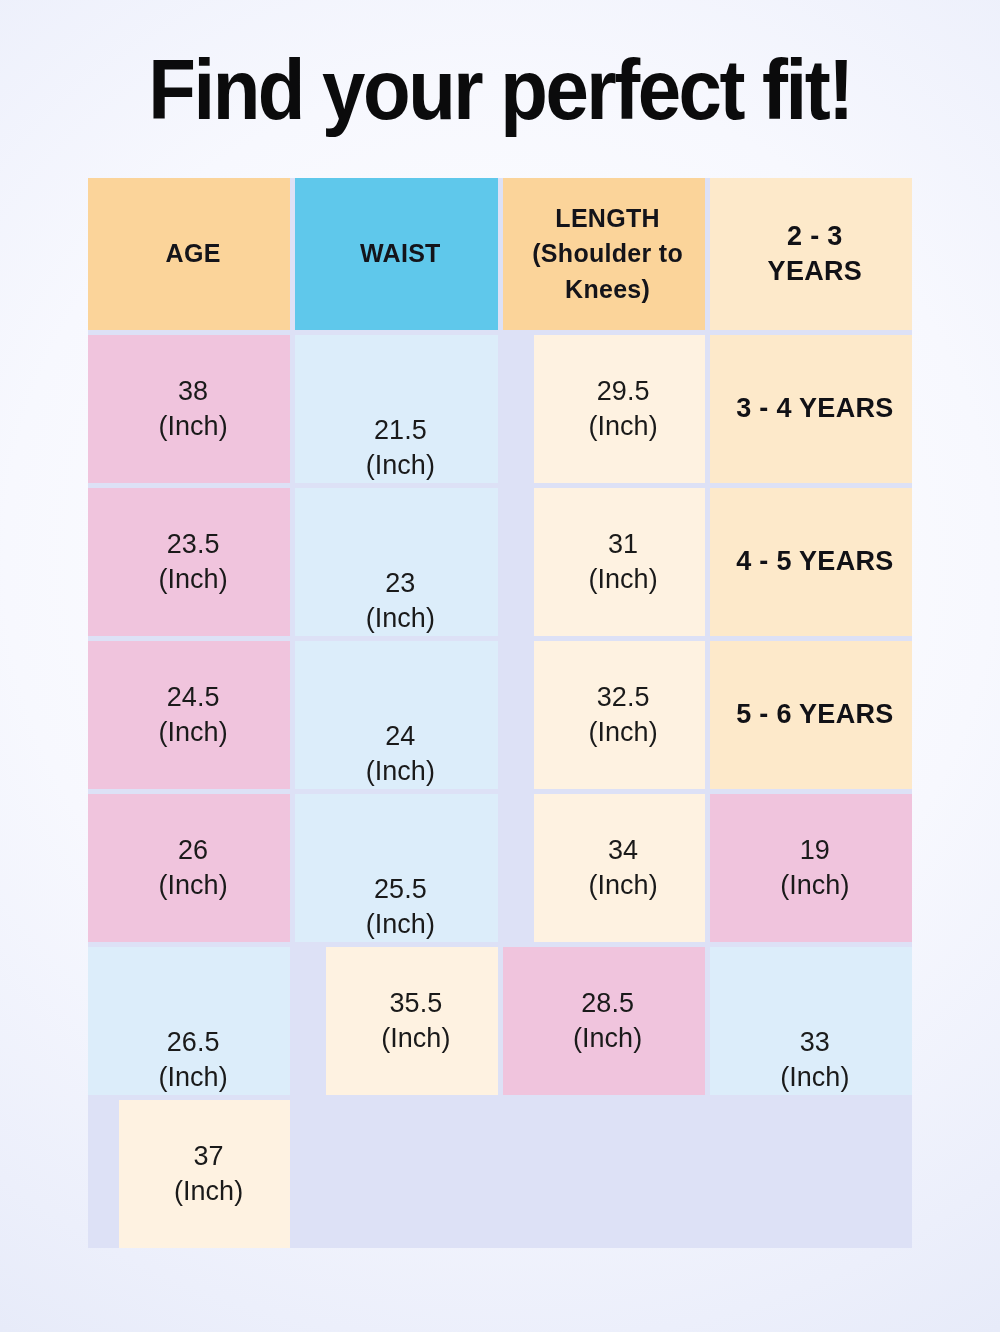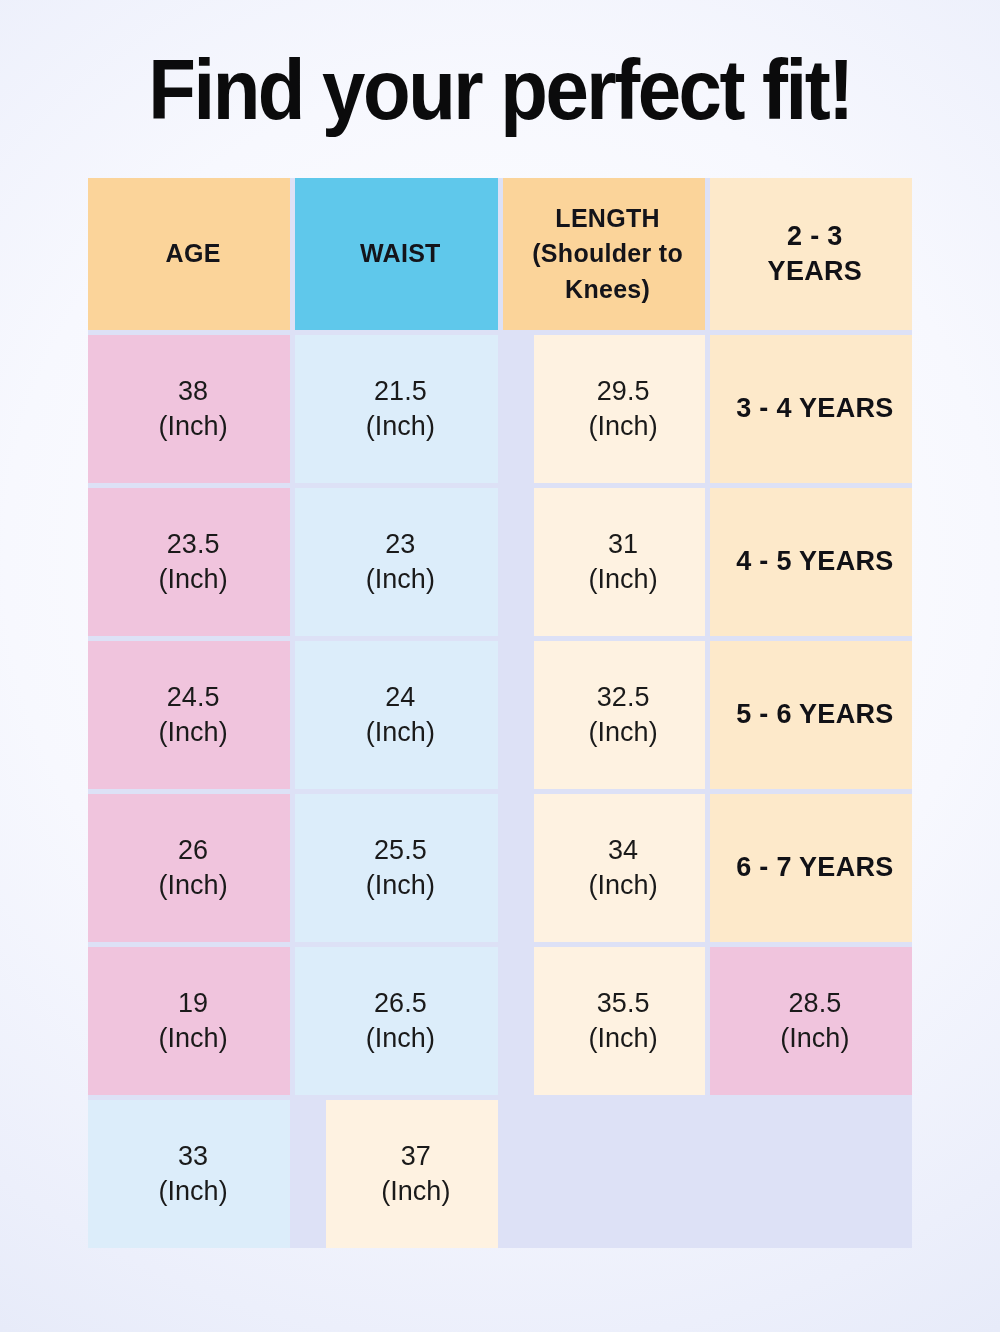--- a/index.html
+++ b/index.html
@@ -68,21 +68,21 @@
   .cell-age {
     background: var(--cell-peach, #fde9ca);
     font-weight: 700;
     font-size: 27px;
     line-height: 1.3;
     letter-spacing: 0.3px;
     color: #111116;
     white-space: pre-line;
   }
   .cell-chest  { background: var(--cell-pink, #f0c4dd); }
-  .cell-waist  { background: var(--cell-blue, #dcedfa); }
+  .cell-waist  { background: var(--cell-blue, #dcedfa); justify-content: flex-end; }
   .cell-length { background: var(--cell-cream, #fef2e1); margin-left: 31px; }
 
   .val, .unit {
     font-size: 27px;
     font-weight: 400;
     line-height: 1.3;
     color: var(--text-color, #1a1a1a);
   }
 </style>
 </head>
@@ -148,21 +148,20 @@
   </div>
   <div class="cell cell-waist">
     <div class="val">25.5</div>
     <div class="unit">(Inch)</div>
   </div>
   <div class="cell cell-length">
     <div class="val">34</div>
     <div class="unit">(Inch)</div>
   </div>
 
-  <div class="cell cell-age">6 - 7 YEARS</div>
   <div class="cell cell-chest">
     <div class="val">19</div>
     <div class="unit">(Inch)</div>
   </div>
   <div class="cell cell-waist">
     <div class="val">26.5</div>
     <div class="unit">(Inch)</div>
   </div>
   <div class="cell cell-length">
     <div class="val">35.5</div>

